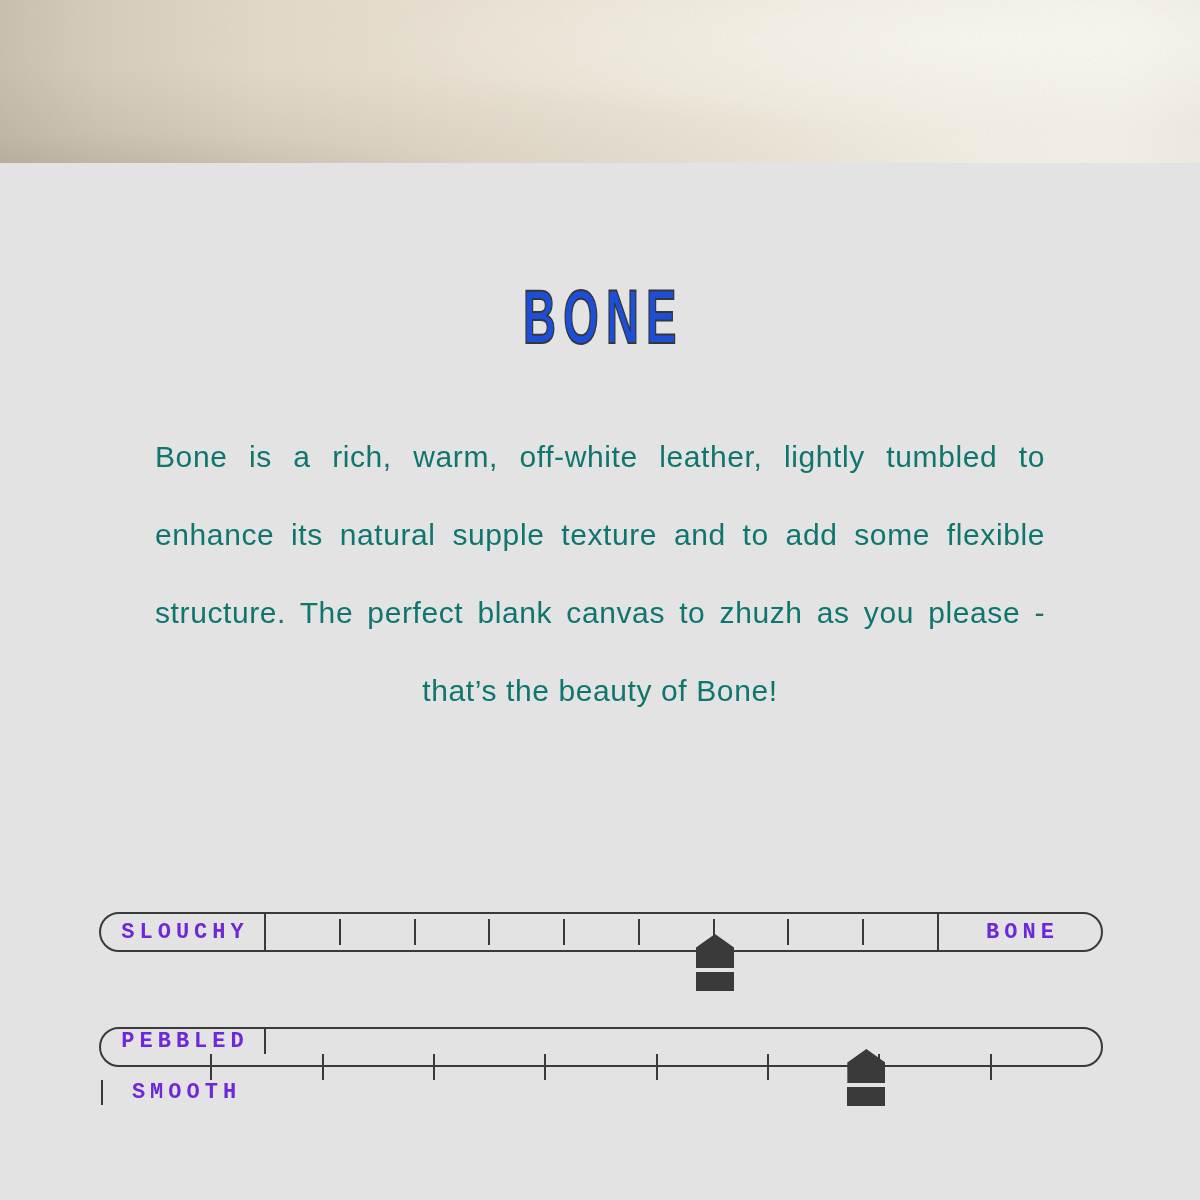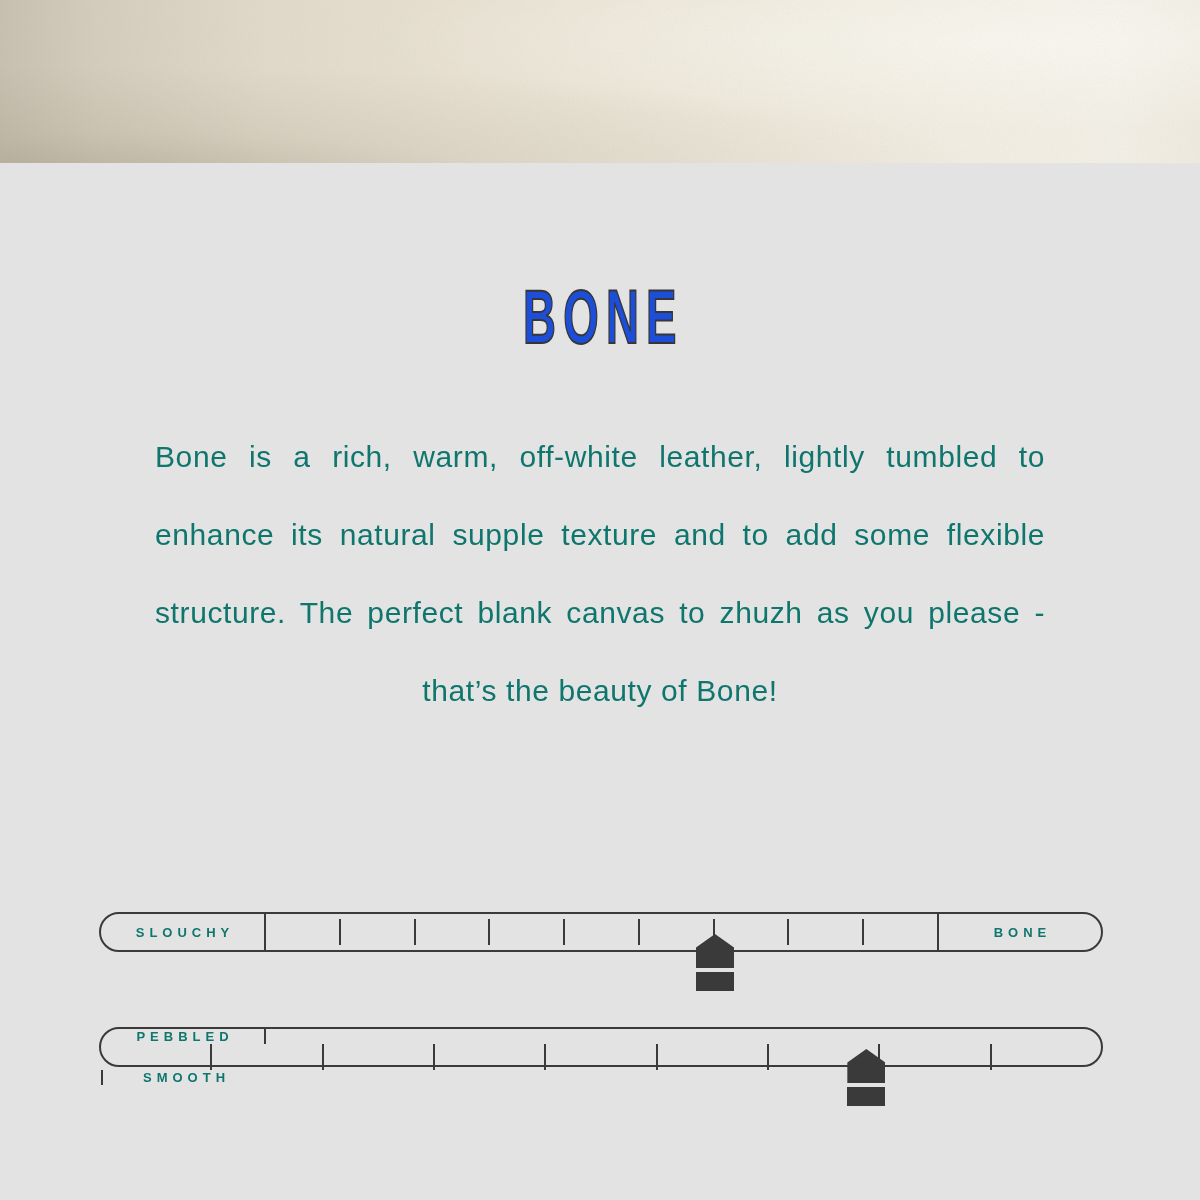--- a/index.html
+++ b/index.html
@@ -43,22 +43,22 @@
   .slider{
     position:absolute;left:99px;width:1004px;height:40px;
     border:2px solid #3a3a3a;border-radius:22px;
     box-sizing:border-box;
     display:flex;align-items:stretch;
   }
   .slider-1{top:912px;}
   .slider-2{top:1027px;flex-direction:column;}
   .slider .label-box{
     display:flex;align-items:center;justify-content:center;
-    font-size:13px;font-weight:700;letter-spacing:5px;
-    color:#0f766e;white-space:nowrap;
+    font-size:22px;font-weight:700;letter-spacing:5px;
+    color:#6d28d9;white-space:nowrap;font-family:Liberation Mono, monospace;
   }
   .slider .label-left{width:158px;border-right:2px solid #3a3a3a;padding-left:5px;}
   .slider .label-right{width:157px;border-left:2px solid #3a3a3a;padding-left:5px;}
   .slider .ticks{
     flex:1;display:flex;align-items:center;justify-content:space-evenly;
   }
   .slider .tick{width:2px;height:26px;background:#3a3a3a;}
 
   .marker{position:absolute;top:20px;width:38px;}
   .marker .pin{

